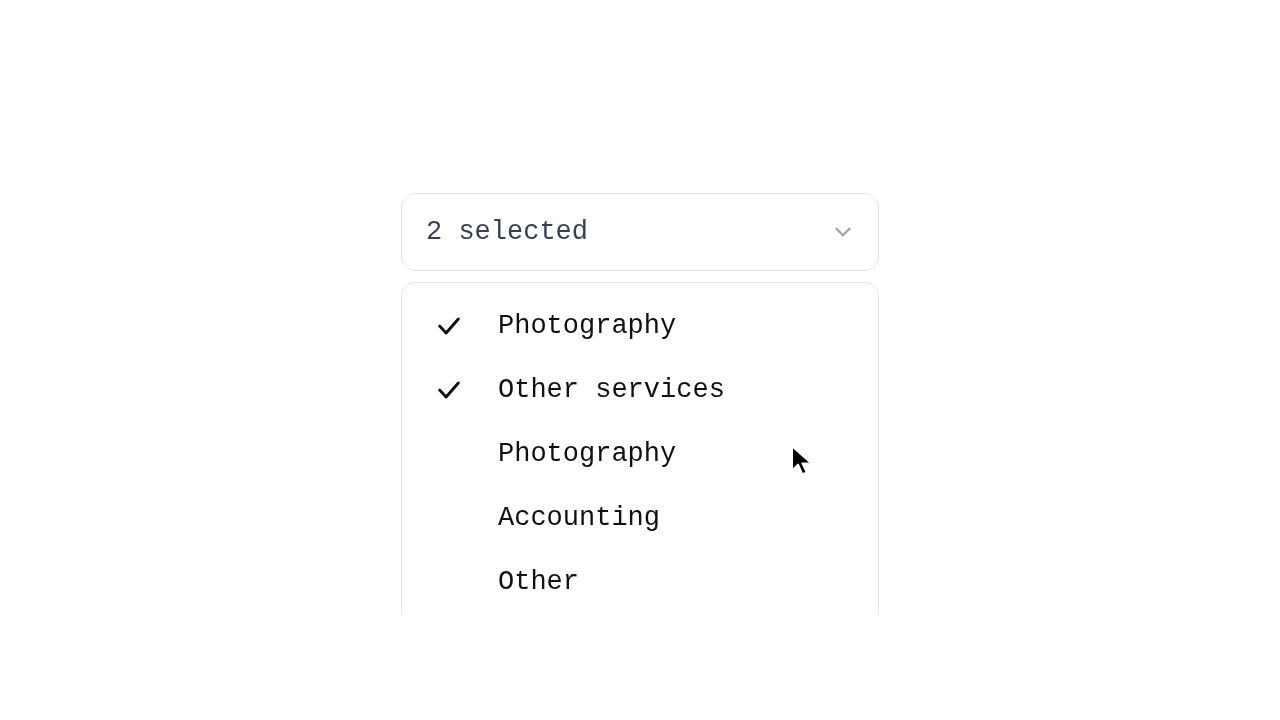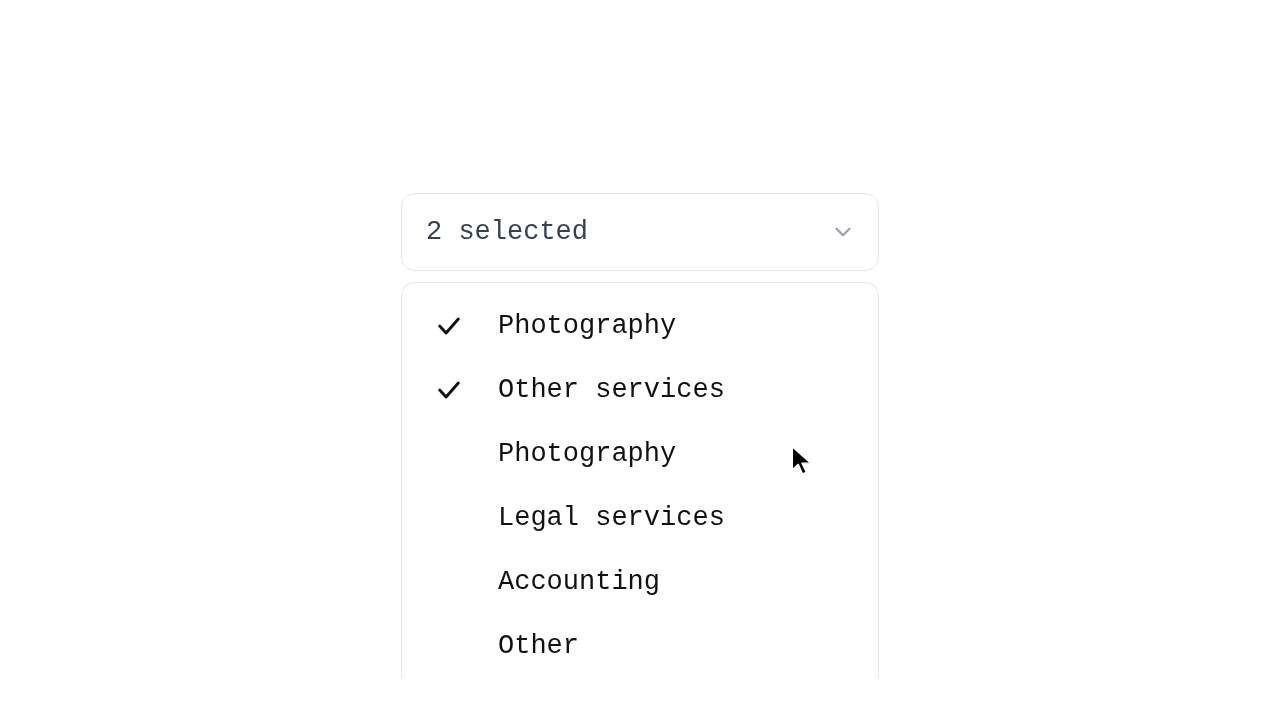--- a/index.html
+++ b/index.html
@@ -147,24 +147,20 @@
       </span>
       <span class="option-label">Other services</span>
     </div>
 
 
     <div class="option">
       <span class="placeholder-check"></span>
       <span class="option-label">Photography</span>
     </div>
 
-    <div class="option">
-      <span class="placeholder-check"></span>
-      <span class="option-label">Legal services</span>
-    </div>
 
     <div class="option">
       <span class="placeholder-check"></span>
       <span class="option-label">Accounting</span>
     </div>
 
     <div class="option">
       <span class="placeholder-check"></span>
       <span class="option-label">Other</span>
     </div>

